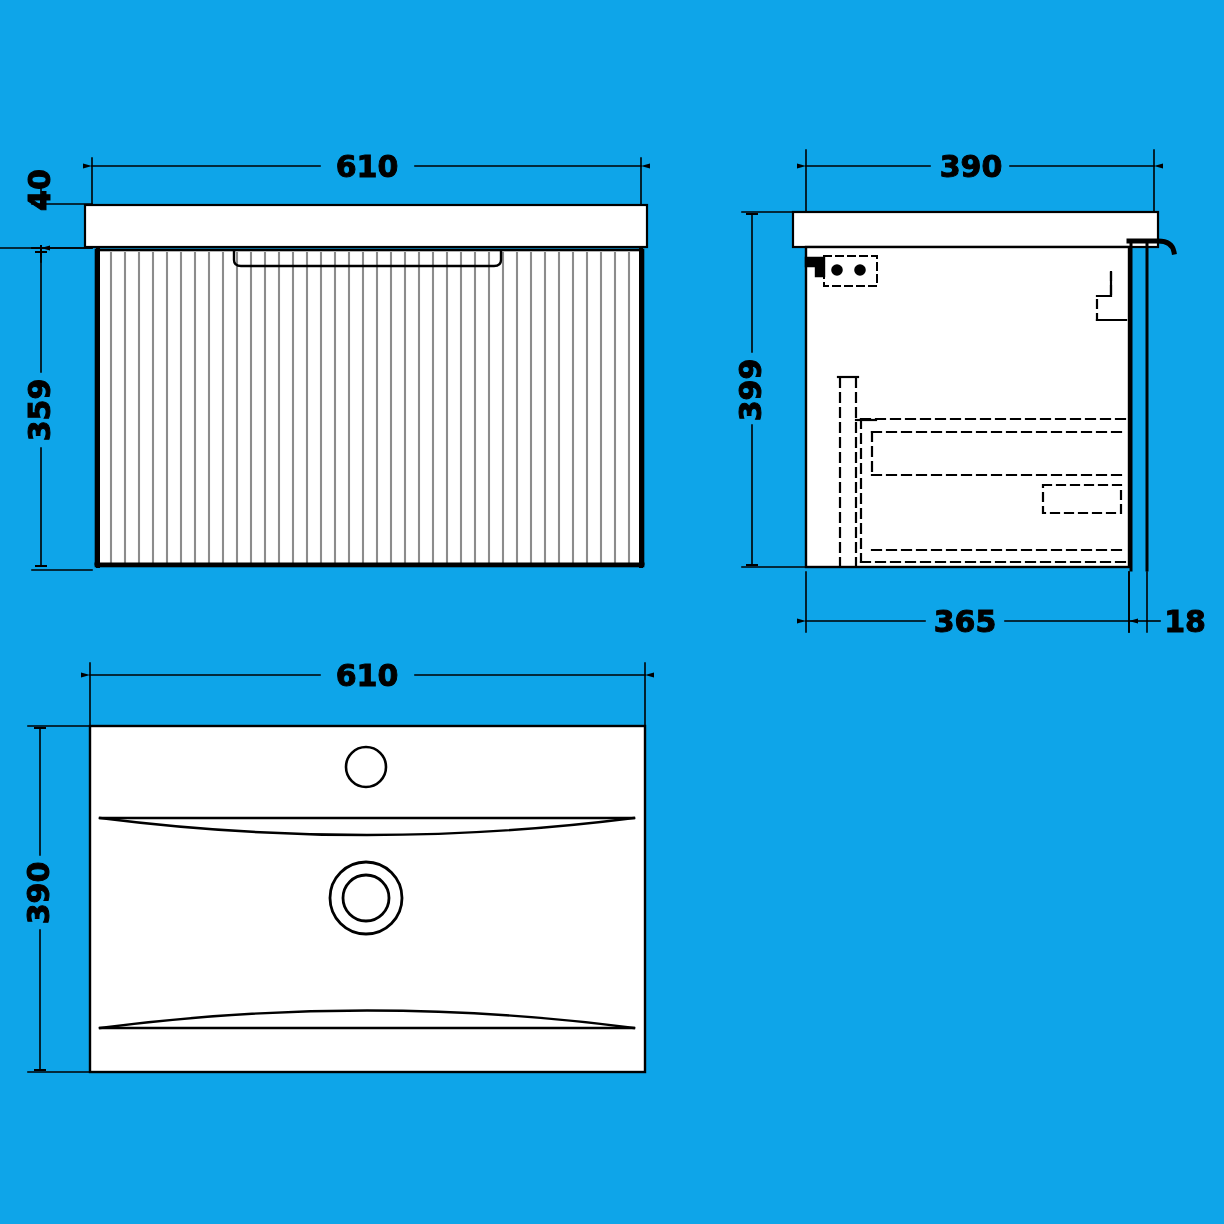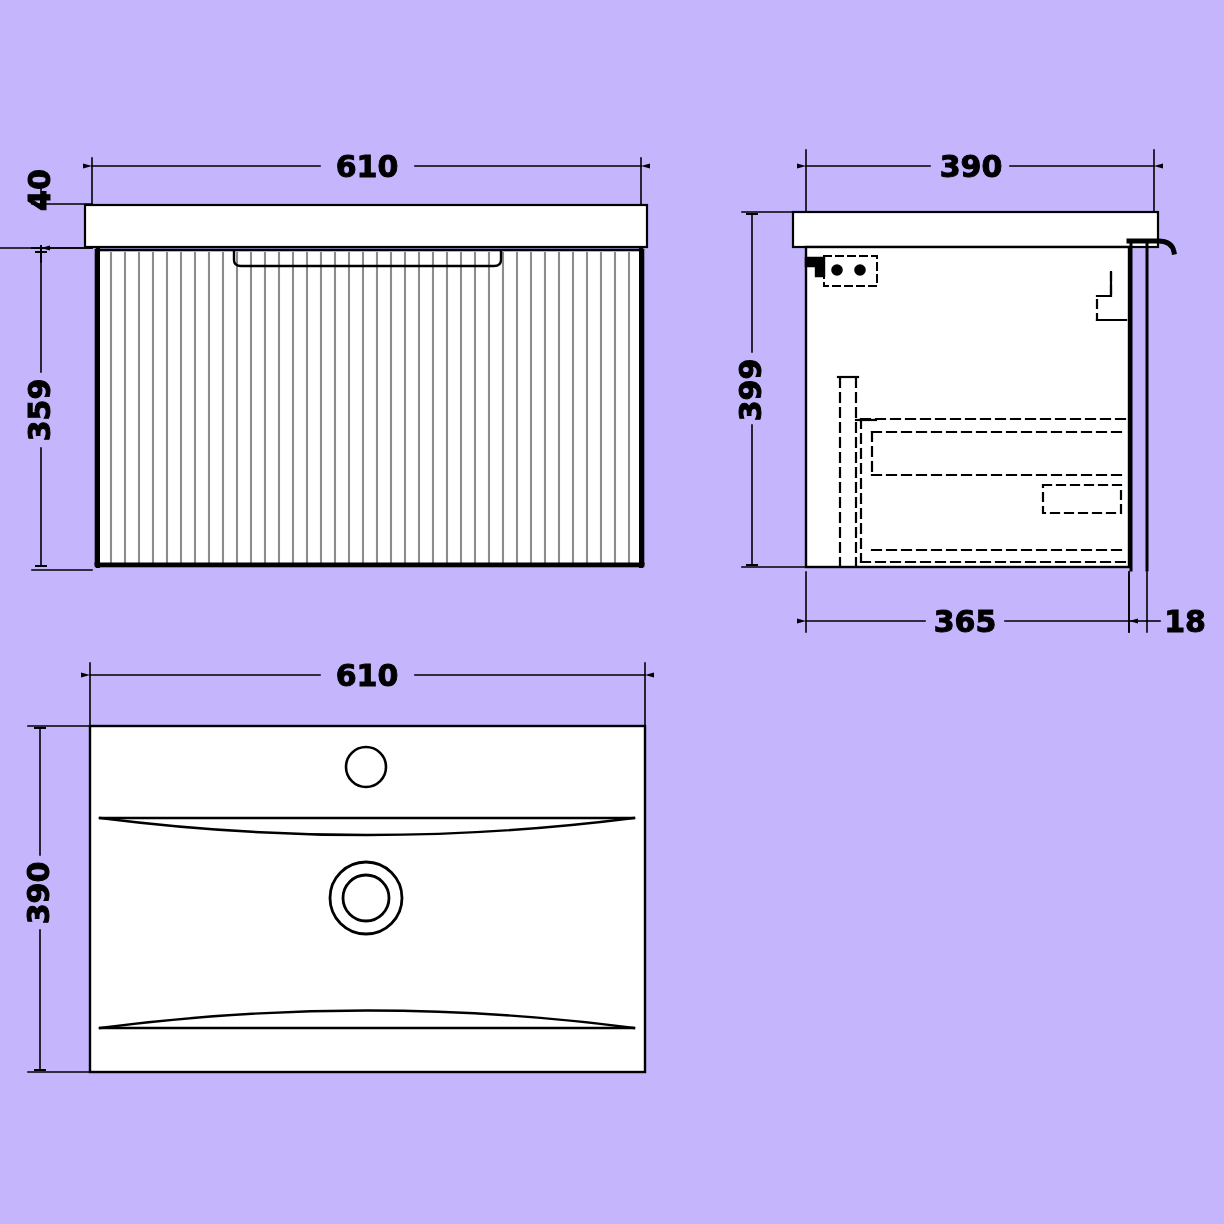--- a/index.html
+++ b/index.html
@@ -8,21 +8,21 @@
     padding: 0;
     background: #ffffff;
   }
   body {
     font-family: "DejaVu Sans", "Liberation Sans", sans-serif;
   }
   #sheet {
     position: relative;
     width: 1224px;
     height: 1224px;
-    background: #c4b5fd;
+    background: #0ea5e9;
     overflow: hidden;
   }
   #sheet svg {
     display: block;
     width: 1224px;
     height: 1224px;
   }
   .dimtext {
     font-family: "DejaVu Sans", "Liberation Sans", sans-serif;
     font-weight: bold;

